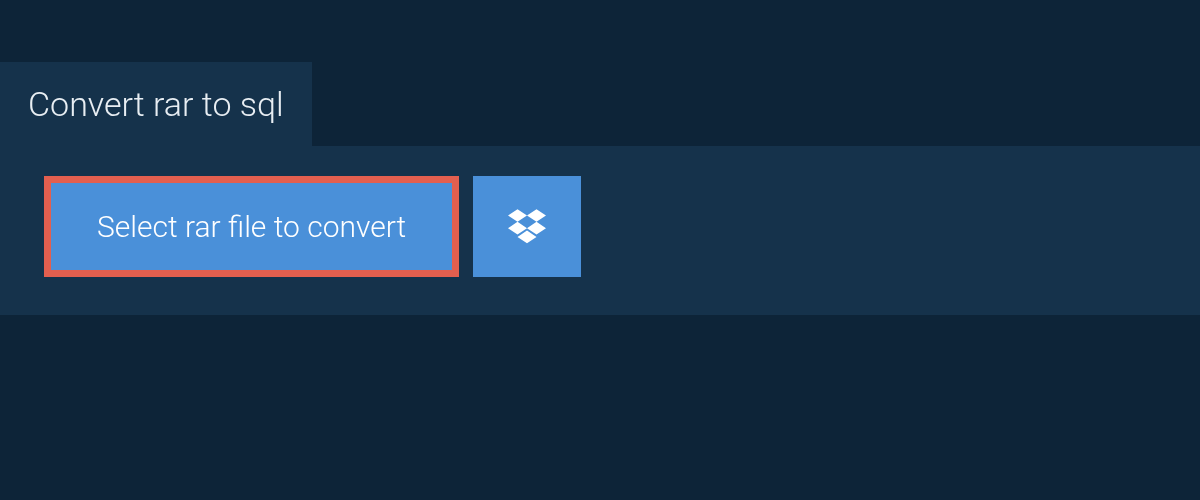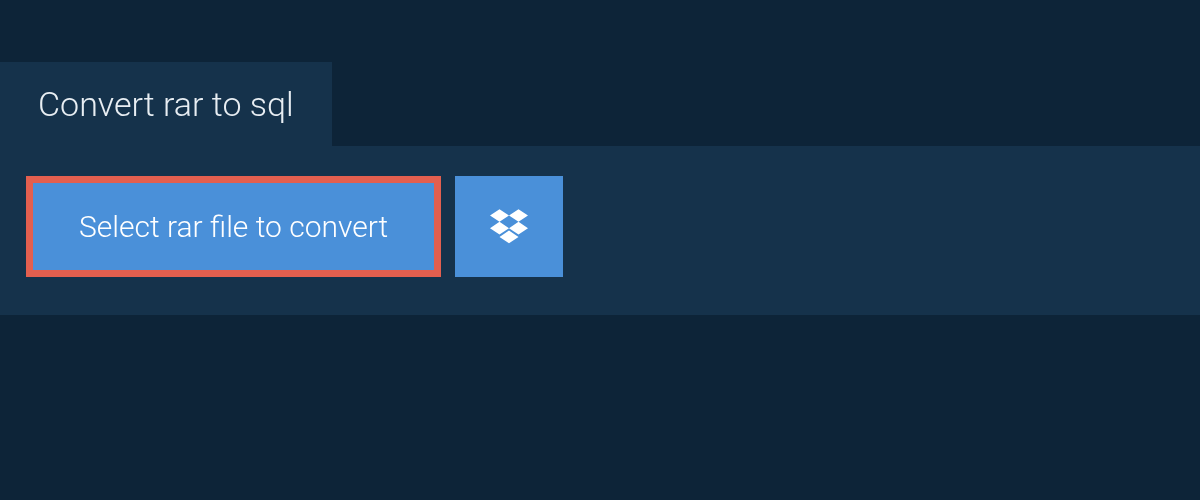--- a/index.html
+++ b/index.html
@@ -10,32 +10,32 @@
     body {
       width: 1200px;
       height: 500px;
       background: #0d2438;
       font-family: -apple-system, BlinkMacSystemFont, "Segoe UI", Roboto, sans-serif;
       overflow: hidden;
     }
     .tab-header {
       display: inline-block;
       background: #15324b;
-      padding: 22px 38px;
+      padding: 22px 28px;
       margin-left: 0;
       margin-top: 62px;
     }
     .tab-label {
       color: #e8eef3;
       font-size: 34px;
       font-weight: 300;
     }
     .panel {
       background: #15324b;
-      padding: 30px 34px 38px 26px;
+      padding: 30px 34px 38px 44px;
       width: 1200px;
     }
     .button-row {
       display: flex;
       gap: 14px;
       align-items: stretch;
     }
     .select-button {
       background: #4a90d9;
       border: 7px solid #e35f4f;

